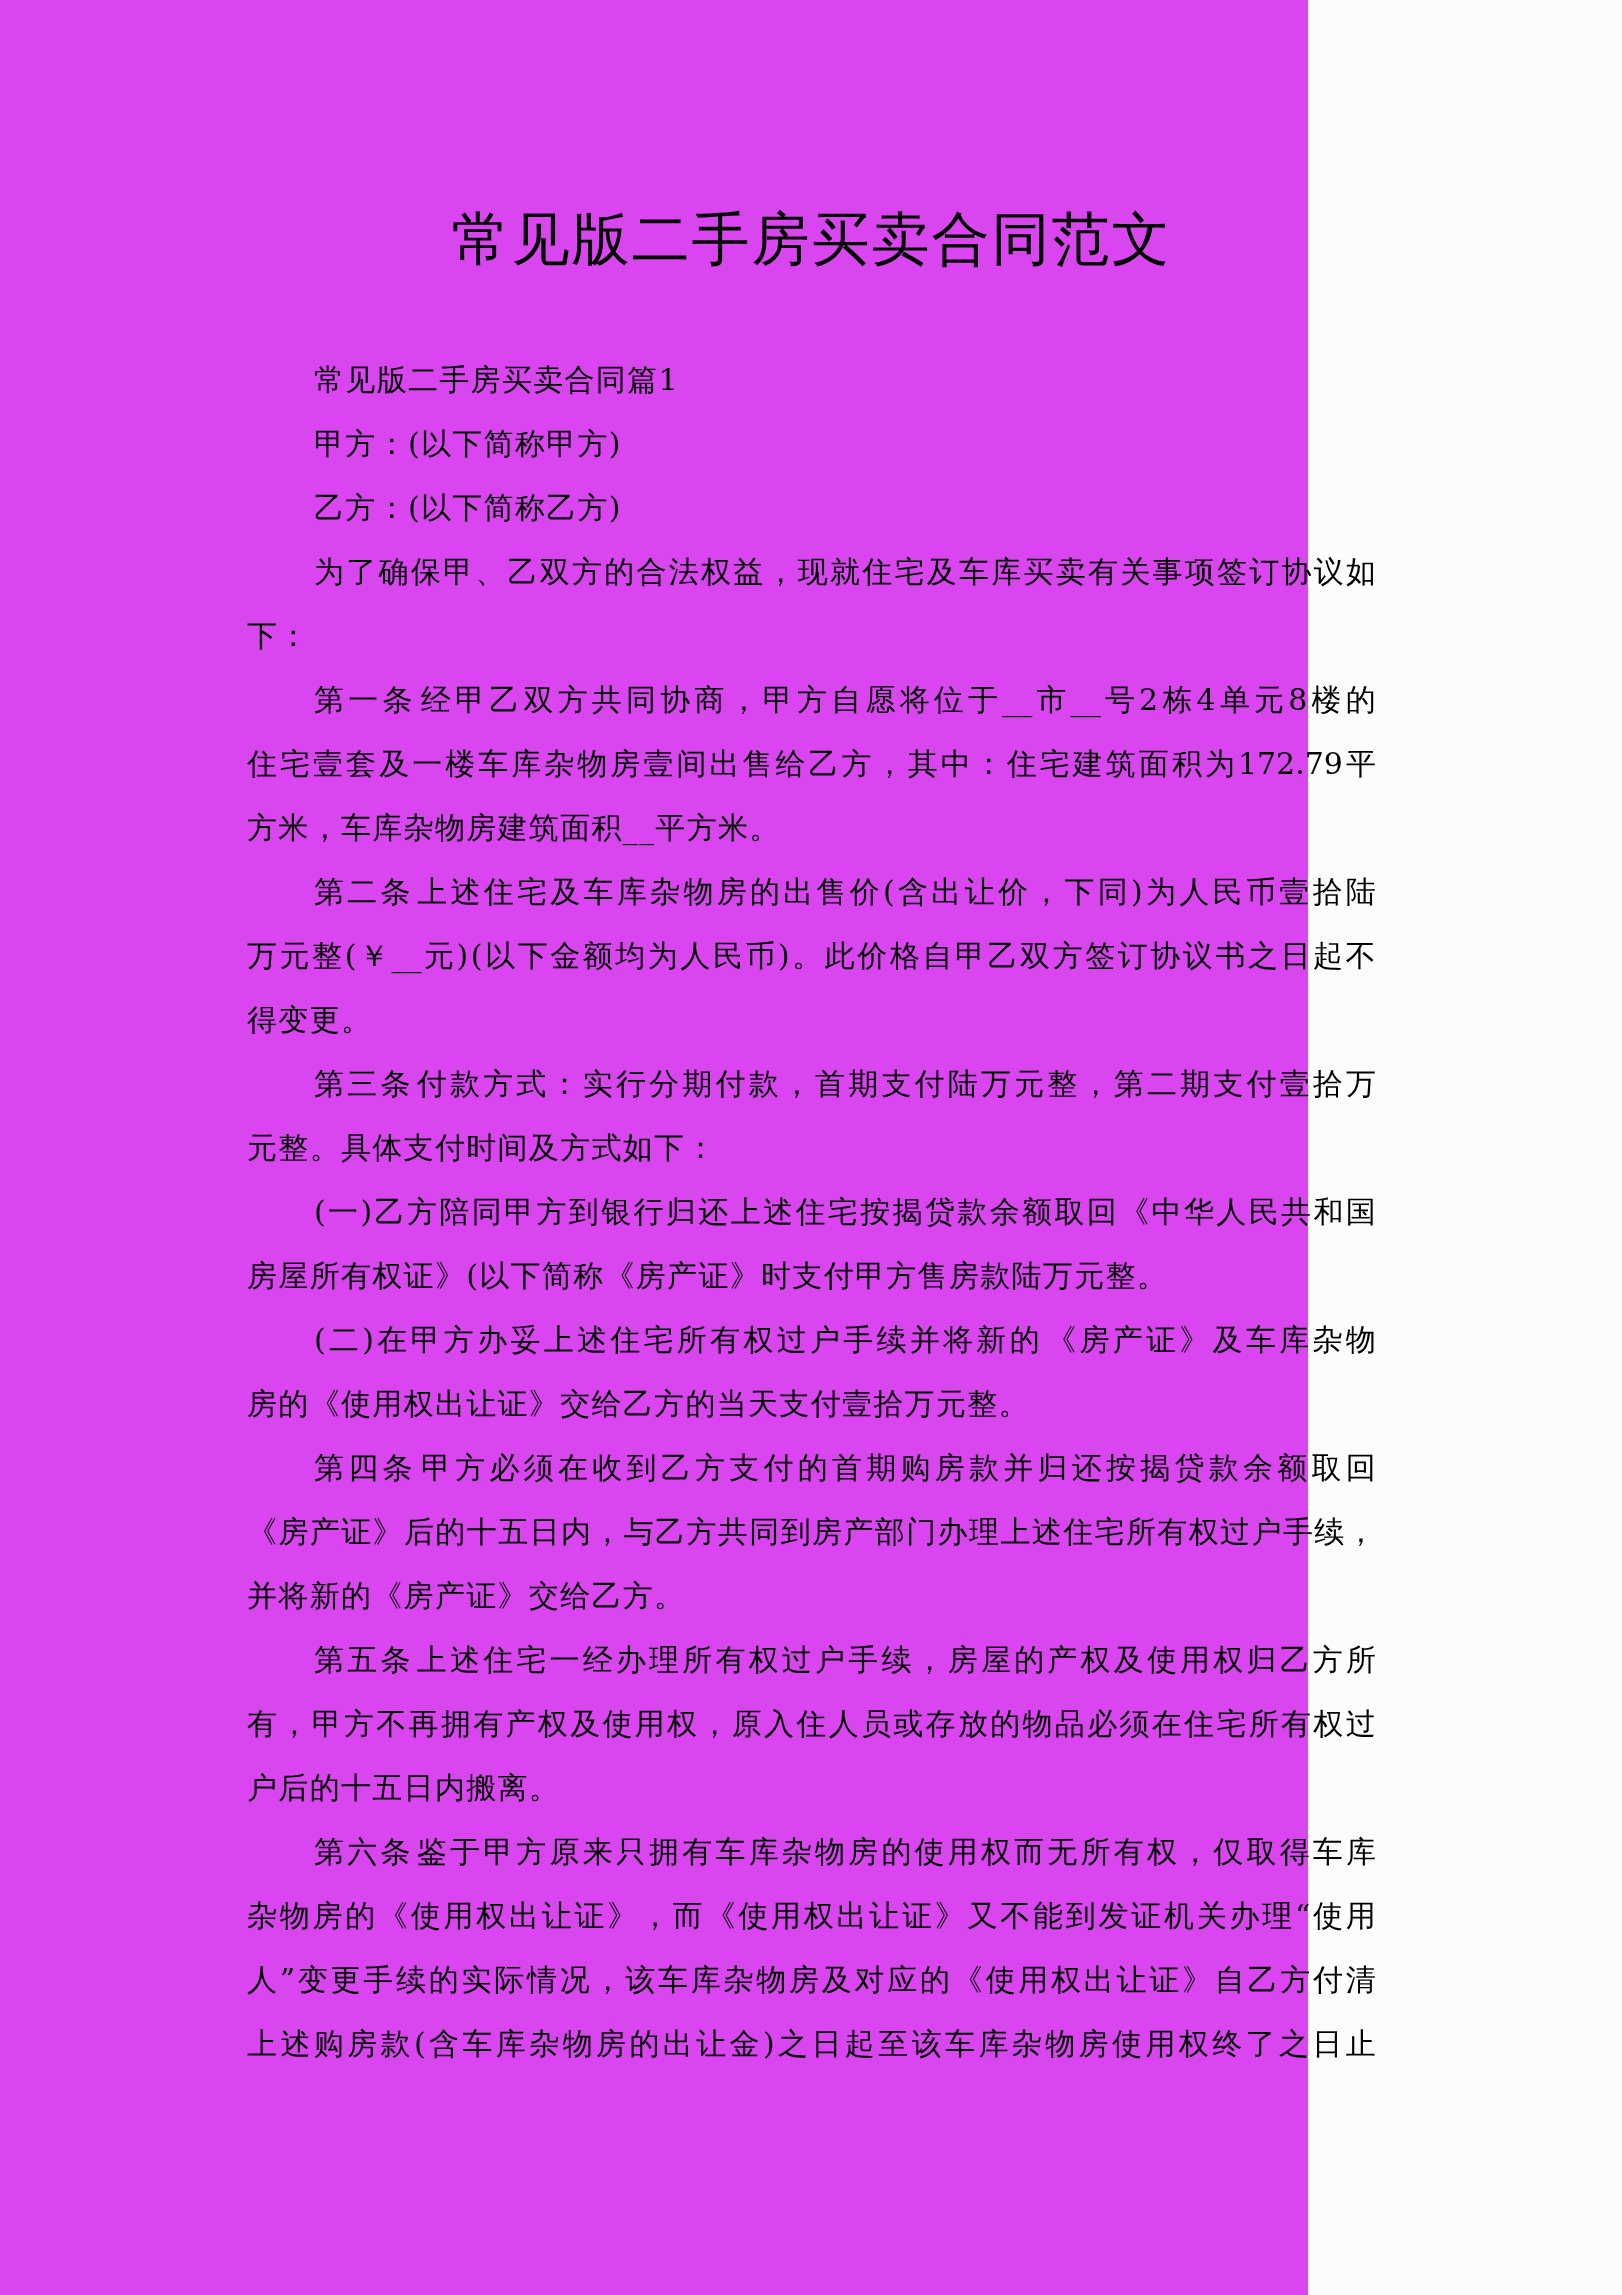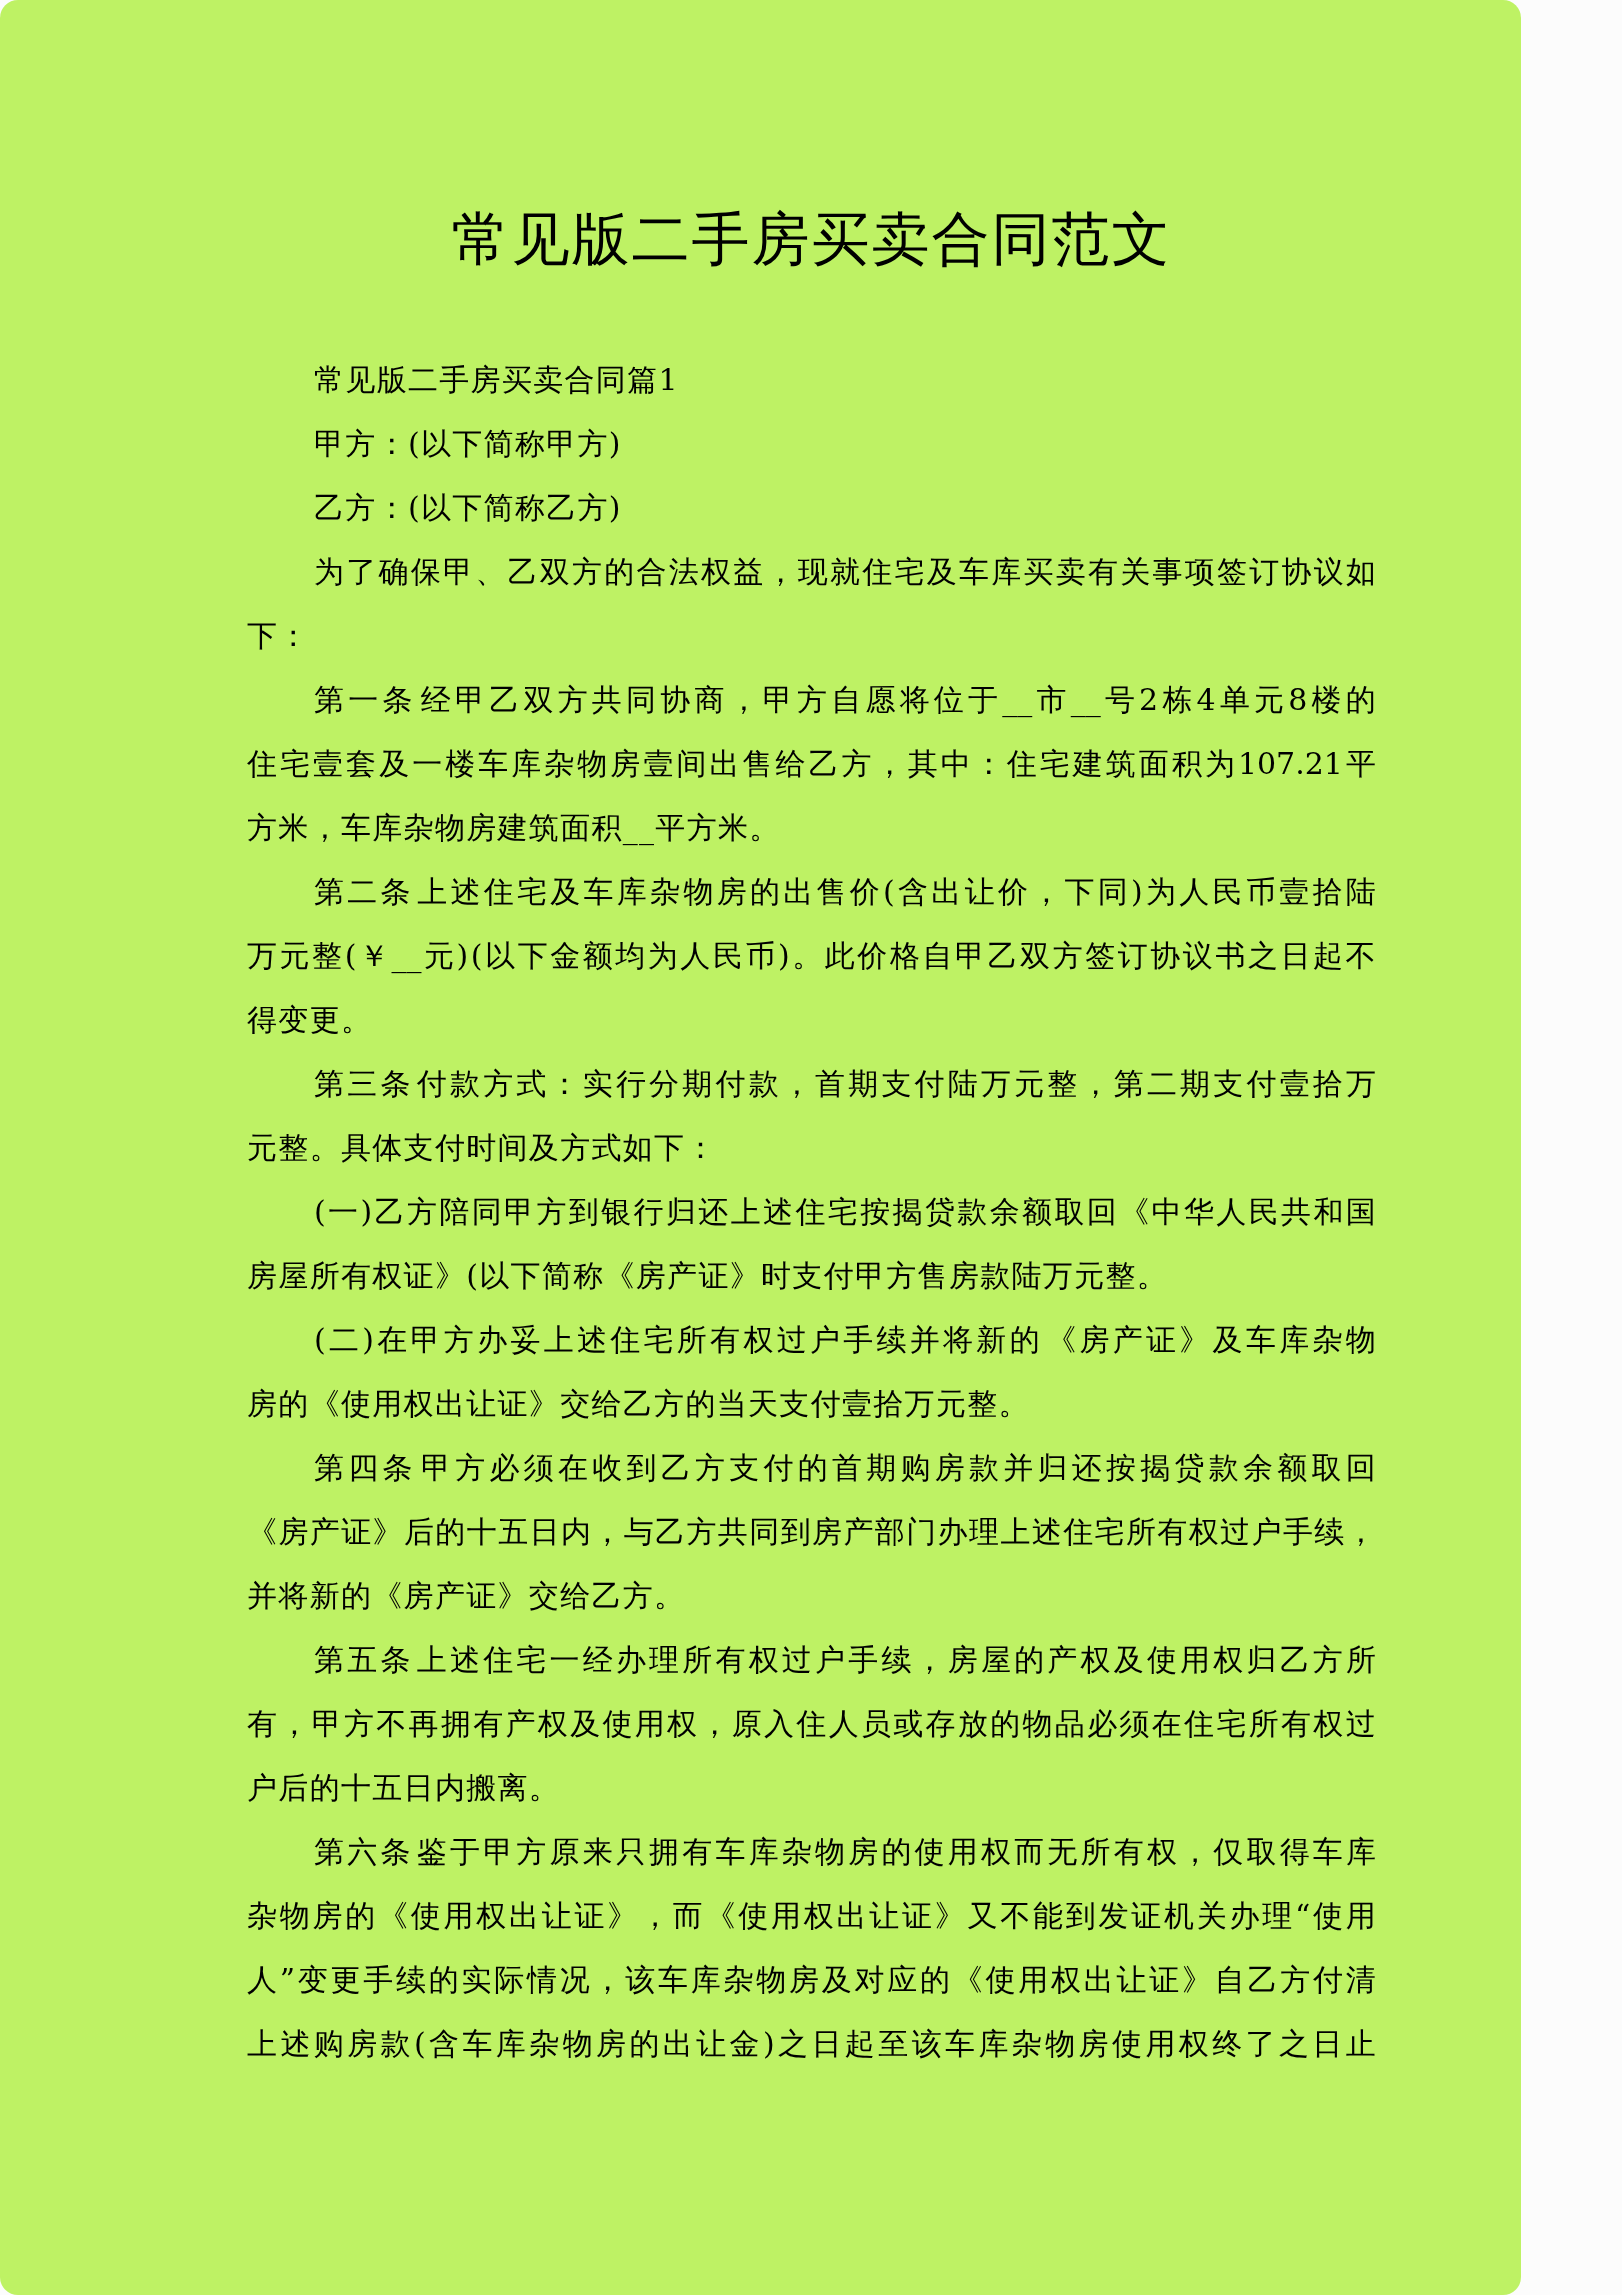--- a/index.html
+++ b/index.html
@@ -11,24 +11,23 @@
     width: 1623px;
     height: 2295px;
     position: relative;
     overflow: hidden;
     color: #000;
     font-family: "DejaVu Serif", "Liberation Serif", serif;
   }
   .page {
     position: absolute;
     left: 0; top: 0;
-    width: 1521px;
+    width: 1308px;
     height: 2295px;
-    background: #bef264;
-    border-radius: 18px;
+    background: #d946ef;
   }
   .title {
     position: absolute;
     top: 203px;
     left: 0;
     width: 1623px;
     text-align: center;
     font-size: 58px;
     line-height: 72px;
     letter-spacing: 2px;
@@ -197,21 +196,21 @@
         <span class="ch">其</span>
         <span class="ch">中</span>
         <span class="ch">：</span>
         <span class="ch">住</span>
         <span class="ch">宅</span>
         <span class="ch">建</span>
         <span class="ch">筑</span>
         <span class="ch">面</span>
         <span class="ch">积</span>
         <span class="ch">为</span>
-        <span class="ch">107.21</span>
+        <span class="ch">172.79</span>
         <span class="ch">平</span>
       </div>
       <div class="line last">
         <span class="ch">方</span>
         <span class="ch">米</span>
         <span class="ch">，</span>
         <span class="ch">车</span>
         <span class="ch">库</span>
         <span class="ch">杂</span>
         <span class="ch">物</span>

